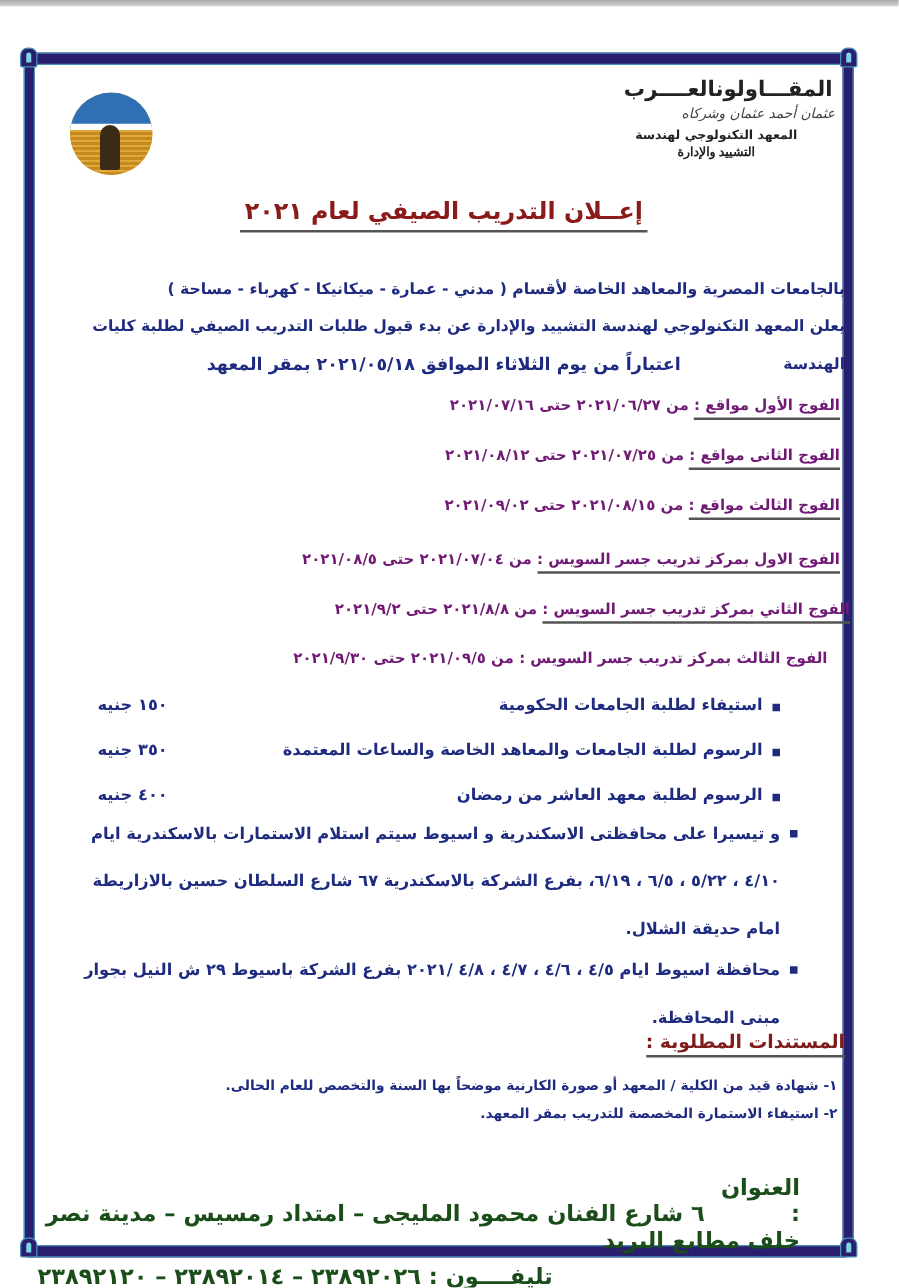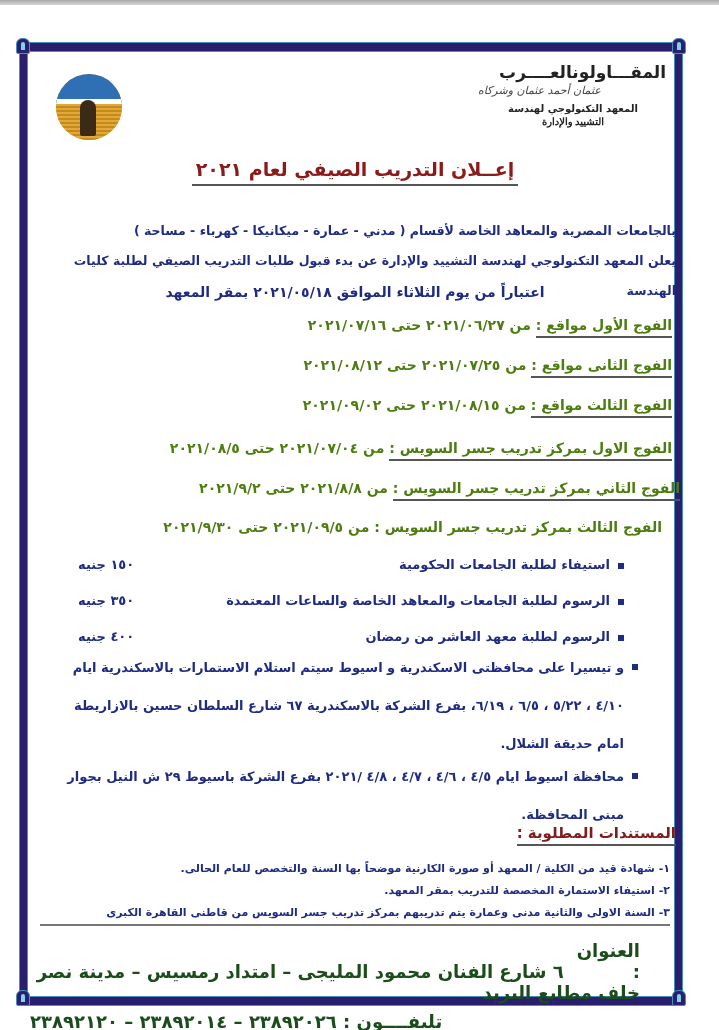--- a/index.html
+++ b/index.html
@@ -13,38 +13,38 @@
     .frame-h { position: absolute; height: 8px; background: #2a1f6e; border-top: 1px solid #4b8fb8; border-bottom: 1px solid #4b8fb8; }
     .frame-v { position: absolute; width: 7px; background: #2a1f6e; border-left: 1px solid #4b8fb8; border-right: 1px solid #4b8fb8; }
     .corner { position: absolute; width: 12px; height: 14px; background: #2a1f6e; border-radius: 6px 6px 2px 2px; border: 1px solid #4b8fb8; }
     .corner::after { content: ""; position: absolute; left: 4px; top: 3px; width: 4px; height: 8px; background: #7fd3e6; border-radius: 2px 2px 0 0; }
 
     .page { position: absolute; left: 30px; top: 52px; width: 650px; height: 928px; direction: rtl; }
 
     
     .hdr-right { position: absolute; right: 12px; top: 10px; width: 190px; text-align: center; color: #222; }
     .company { font-size: 17px; font-weight: bold; letter-spacing: 1px; text-align: right; padding-right: 2px; }
-    .owners { font-size: 11px; font-style: italic; text-align: left; color: #444; margin-top: 2px; }
+    .owners { font-size: 11px; font-style: italic; text-align: right; color: #444; margin-top: 2px; }
     .inst { font-size: 10px; font-weight: bold; margin-top: 6px; }
     .inst2 { font-size: 10px; font-weight: bold; margin-top: 2px; font-family: Liberation Serif, serif; }
 
     .logo { position: absolute; left: 26px; top: 22px; width: 66px; height: 66px; border-radius: 50%; overflow: hidden; background: #d49d2a; }
     .logo .sky { position: absolute; left: 0; top: 0; width: 100%; height: 44%; background: #2f6fb4; }
     .logo .city { position: absolute; left: 0; top: 38%; width: 100%; height: 8%; background: #ffffff; }
     .logo .stripes { position: absolute; left: 0; top: 46%; width: 100%; height: 54%; background: repeating-linear-gradient(#e0a93a 0 2px, #c58a1d 2px 4px); }
     .logo .sphinx { position: absolute; left: 24px; top: 26px; width: 16px; height: 36px; background: #3b2a16; border-radius: 8px 8px 2px 2px; }
 
     .title { position: absolute; left: 0; right: 0; top: 106px; text-align: center; }
     .title span { font-size: 19px; font-weight: bold; color: #8b1a1a; border-bottom: 2px solid #555; padding: 0 4px 4px; }
 
     .intro { position: absolute; right: 4px; left: 0; top: 164px; color: #1f2b80; font-size: 12.5px; font-weight: bold; line-height: 30px; text-align: right; }
     .from { position: absolute; right: 0; left: 0; top: 232px; text-align: center; color: #1f2b80; font-size: 14px; font-weight: bold; }
 
     .rounds { position: absolute; right: 0; left: 0; top: 265px; }
-    .round { position: absolute; right: 8px; color: #4d7c0f; font-size: 14px; font-weight: bold; white-space: nowrap; }
+    .round { position: absolute; right: 8px; color: #701a75; font-size: 12px; font-weight: bold; white-space: nowrap; }
     .round .lbl { border-bottom: 2px solid #555; padding-bottom: 3px; }
 
     .fees { position: absolute; right: 0; left: 0; top: 505px; color: #1f2b80; font-size: 13px; font-weight: bold; }
     .fee { position: absolute; right: 70px; left: 48px; height: 20px; }
     .fee .bullet { position: absolute; right: -14px; top: 6px; width: 6px; height: 6px; background: #1f2b80; }
     .fee .amt { position: absolute; left: 0; top: 0; }
 
     .note { position: absolute; right: 56px; left: 18px; color: #1f2b80; font-size: 13px; font-weight: bold; line-height: 38px; }
     .note .bullet { position: absolute; right: -14px; top: 15px; width: 6px; height: 6px; background: #1f2b80; }
 
@@ -150,21 +150,20 @@
   <div class="note" style="top:706px;">
     <span class="bullet"></span>
     <div>محافظة اسيوط ايام ٤/٥ ، ٤/٦ ، ٤/٧ ، ٤/٨ /٢٠٢١ بفرع الشركة باسيوط ٢٩ ش النيل بجوار</div>
     <div>مبنى المحافظة.</div>
   </div>
 
   <div class="docs-title">المستندات المطلوبة :</div>
   <div class="docs">
     <div class="doc">١- شهادة قيد من الكلية / المعهد أو صورة الكارنية موضحاً بها السنة والتخصص للعام الحالى.</div>
     <div class="doc">٢- استيفاء الاستمارة المخصصة للتدريب بمقر المعهد.</div>
-    <div class="doc last">٣- السنة الاولى والثانية مدنى وعمارة يتم تدريبهم بمركز تدريب جسر السويس من قاطنى القاهرة الكبرى</div>
   </div>
 
   <div class="addr">
     <div class="addr-row">
       <span class="k">العنوان :</span>
       <span>٦ شارع الفنان محمود المليجى – امتداد رمسيس – مدينة نصر خلف مطابع البريد</span>
     </div>
     <div class="phone-row">
       <span>تليفــــون :</span>
       <span>٢٣٨٩٢٠٢٦ – ٢٣٨٩٢٠١٤ – ٢٣٨٩٢١٢٠</span>

